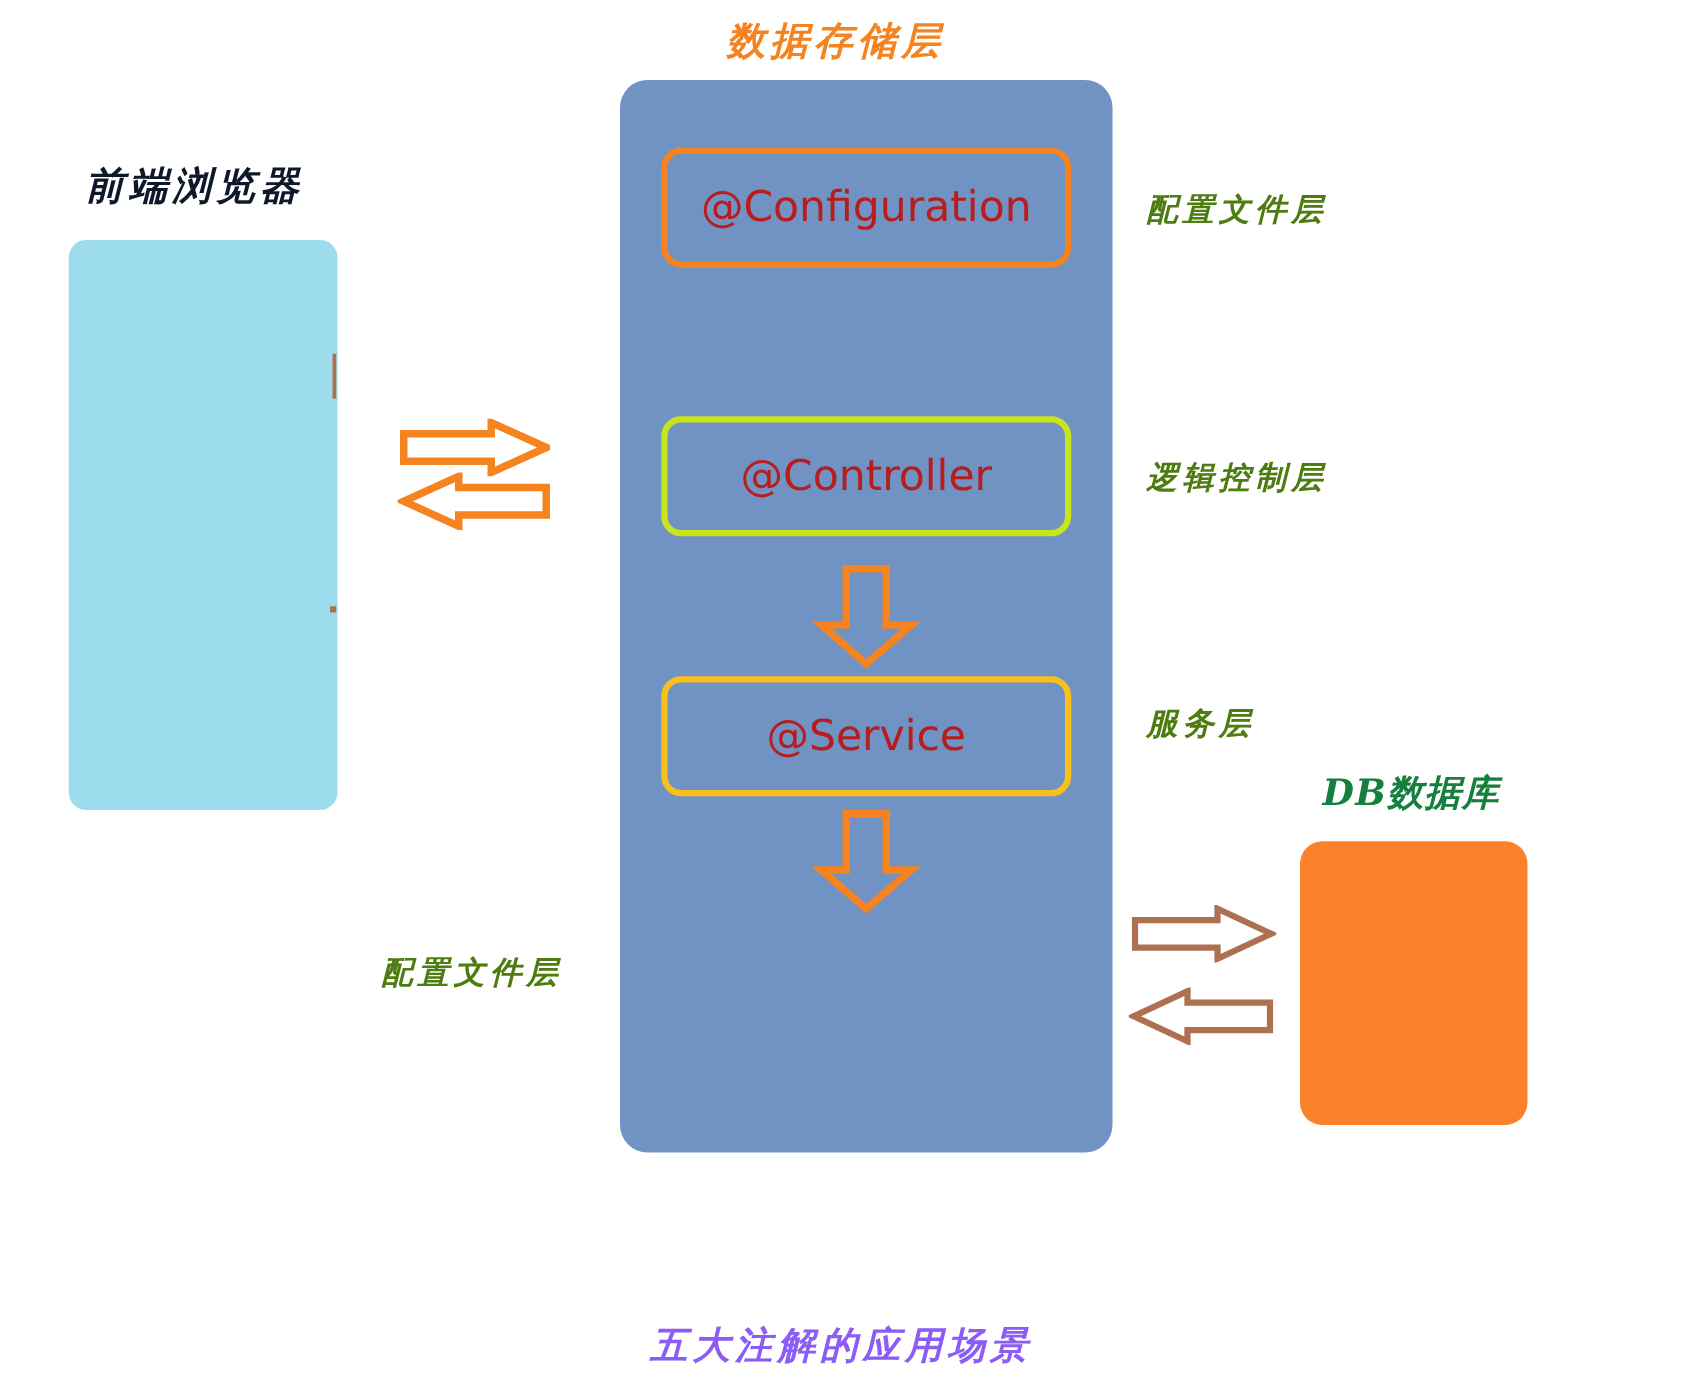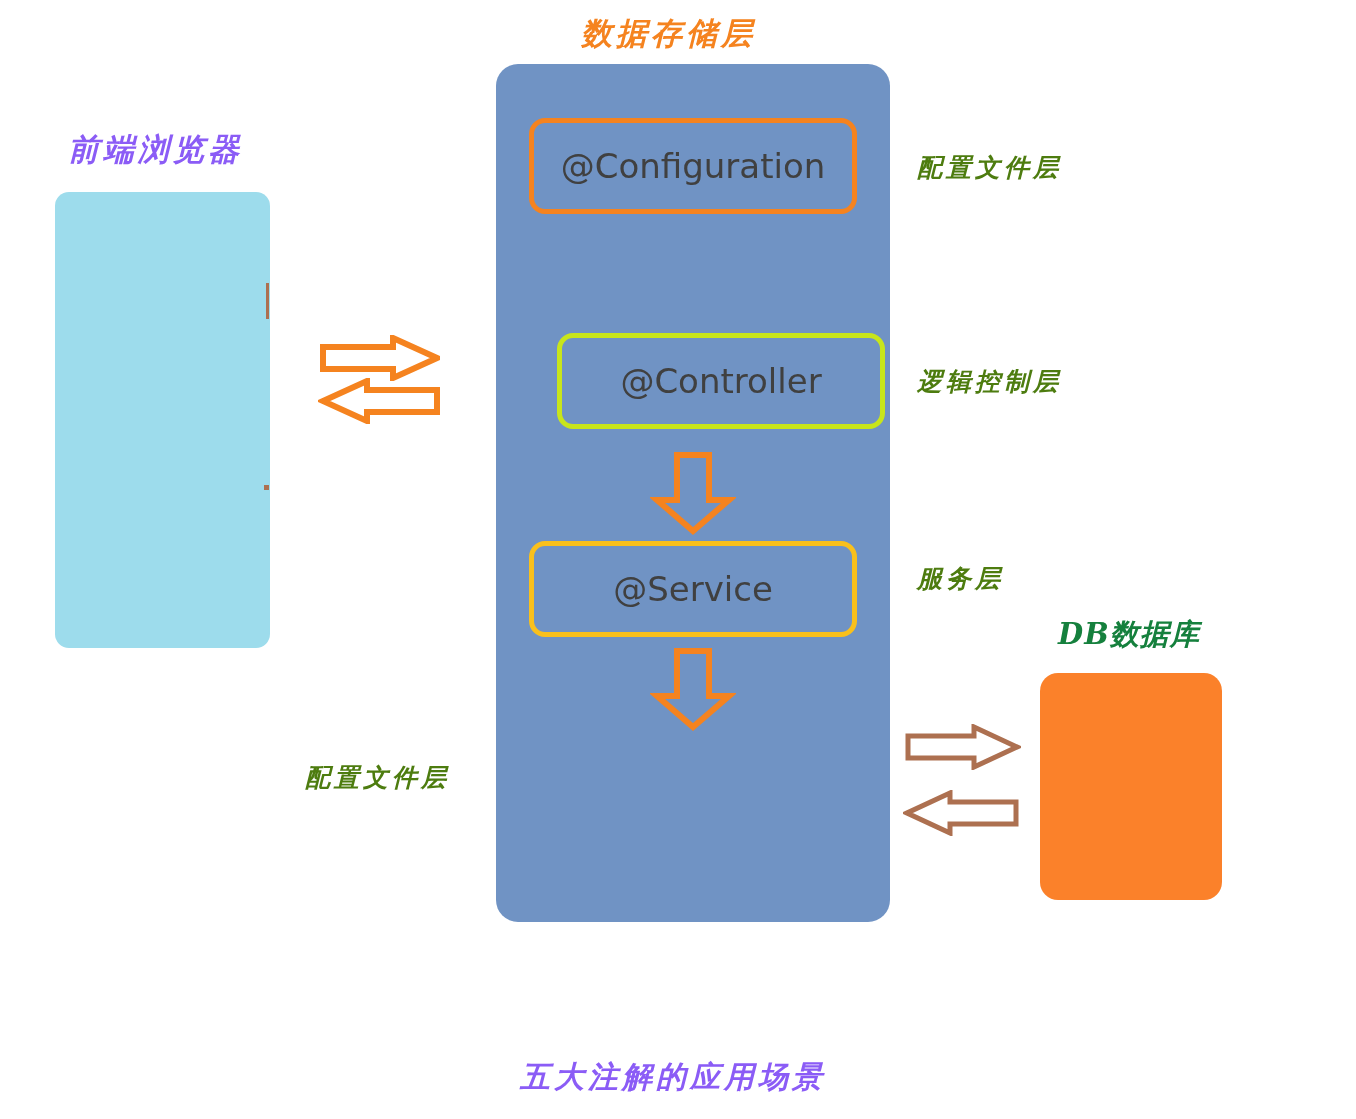--- a/index.html
+++ b/index.html
@@ -54,21 +54,21 @@
     left: 264px;
     top: 485px;
     width: 5px;
     height: 5px;
     background: #ad7050;
   }
   #frontend-title {
     left: 68px;
     top: 134px;
     font-size: 31px;
-    color: #8b5cf6;
+    color: #0f172a;
   }
 
   
   #backend-panel {
     position: absolute;
     left: 496px;
     top: 64px;
     width: 394px;
     height: 858px;
     background: #7093c4;
@@ -91,25 +91,25 @@
     border-style: solid;
     border-width: 5px;
     box-sizing: border-box;
     display: flex;
     align-items: center;
     justify-content: center;
   }
   .anno-label {
     font-family: "DejaVu Sans", "Liberation Sans", sans-serif;
     font-size: 34px;
-    color: #404040;
+    color: #b91c1c;
     letter-spacing: 0px;
   }
   #anno-configuration { top: 118px; border-color: #f5831f; }
-  #anno-controller    { top: 333px; border-color: #c8e51b; margin-left: 28px; }
+  #anno-controller    { top: 333px; border-color: #c8e51b; }
   #anno-service       { top: 541px; border-color: #f9c01c; }
   #anno-repository    { top: 728px; border-color: #9e0b1e; }
 
   
   .layer-label {
     font-size: 25px;
     color: #4d7c0f;
   }
   #layer-config  { left: 917px; top: 155px; }
   #layer-logic   { left: 917px; top: 369px; }

